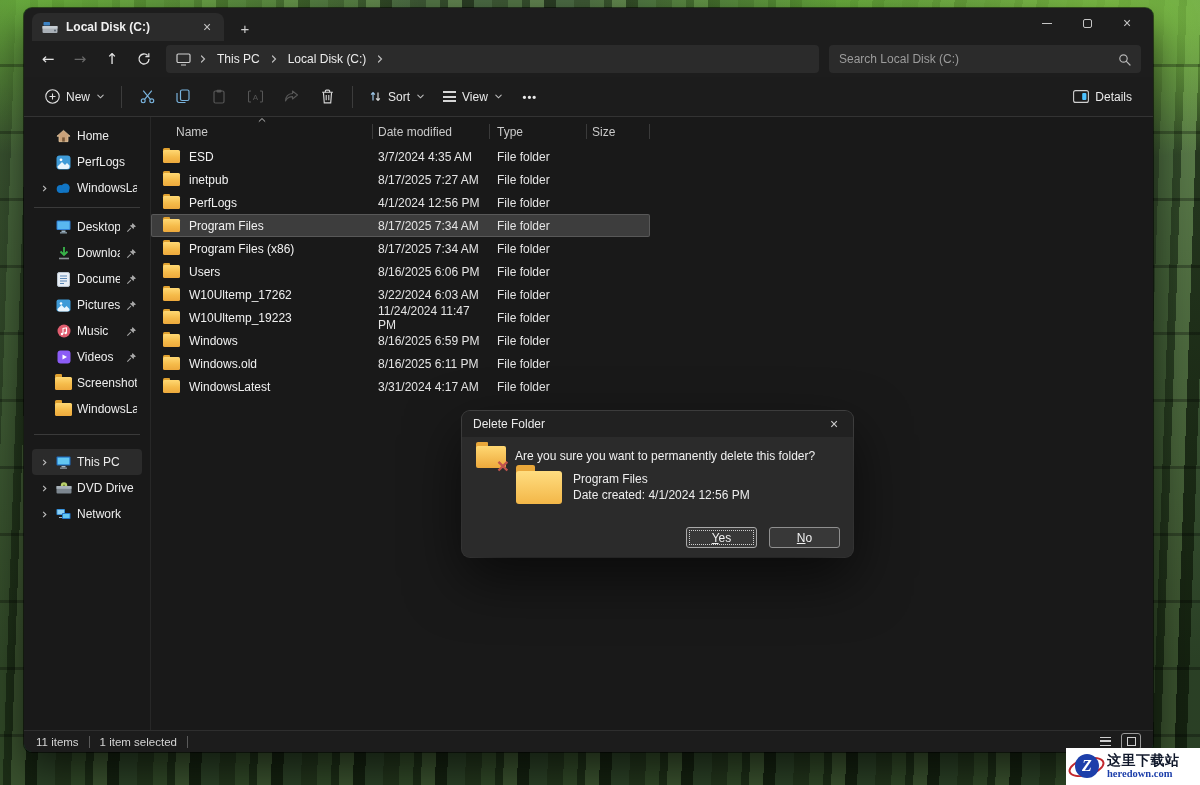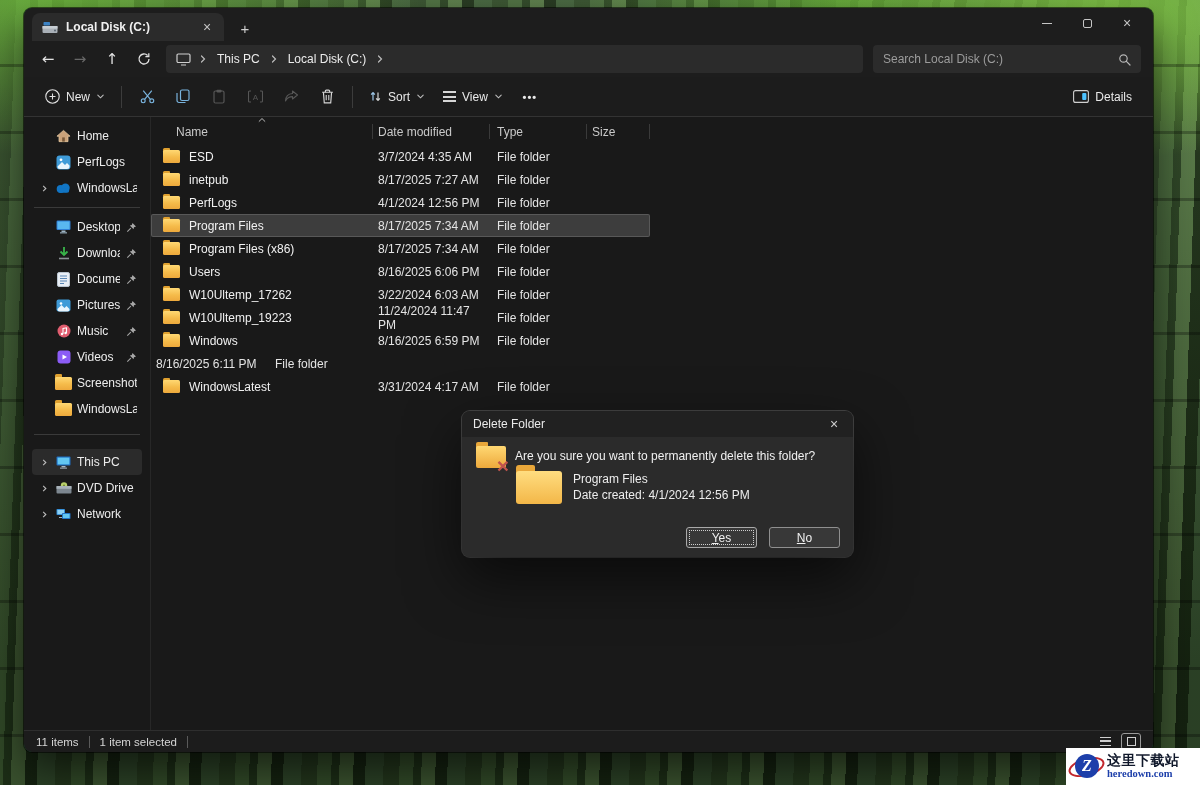--- a/index.html
+++ b/index.html
@@ -36,21 +36,21 @@
   .wc-min { width:10px; height:1px; background:#c6c6c6; display:block; }
   .wc-max { width:9px; height:9px; border:1px solid #c6c6c6; border-radius:2px; display:block; }
 
   
   .navbar { height:36px; flex:0 0 36px; background:#1d1d1d; display:flex; align-items:center; padding:0 12px 0 8px; }
   .navbtn { width:32px; height:28px; display:grid; place-items:center; font-size:15px; color:#e3e3e3; border-radius:4px; font-family:"DejaVu Sans",sans-serif; }
   .navbtn.disabled { color:#686868; }
   .addressbar { flex:1; height:28px; background:#2b2b2b; border-radius:4px; margin:0 10px 0 6px; display:flex; align-items:center; gap:7px; padding:0 10px; font-size:12px; color:#ececec; }
   .crumb { padding:2px 2px; white-space:nowrap; }
   .chevr { display:flex; align-items:center; }
-  .searchbox { width:268px; height:28px; background:#2b2b2b; border-radius:4px; display:flex; align-items:center; padding:0 10px; font-size:12px; color:#9c9c9c; }
+  .searchbox { width:312px; height:28px; background:#2b2b2b; border-radius:4px; display:flex; align-items:center; padding:0 10px; font-size:12px; color:#9c9c9c; }
   .searchbox .mag { margin-left:auto; display:flex; }
 
   
   .toolbar { height:40px; flex:0 0 40px; background:#1c1c1c; border-bottom:1px solid #333; display:flex; align-items:center; padding:0 12px; }
   .tb-txt { display:flex; align-items:center; gap:6px; padding:0 9px; height:30px; color:#e9e9e9; font-size:12px; border-radius:4px; }
   .tb-ico { width:36px; height:30px; display:grid; place-items:center; border-radius:4px; }
   .tb-sep { width:1px; height:22px; background:#3c3c3c; margin:0 7px; }
   .tb-more { letter-spacing:1px; font-size:11px; color:#e9e9e9; font-weight:bold; }
   .tb-spacer { flex:1; }
   .viewbars { display:block; width:13px; height:11px; border-top:2px solid #d6d6d6; border-bottom:2px solid #d6d6d6; position:relative; }
@@ -610,20 +610,24 @@
         <div class="frow">
             <span class="cell c-name">
               <span class="fold"></span>
               <span>Windows</span>
             </span>
             <span class="cell c-date">8/16/2025 6:59 PM</span>
             <span class="cell c-type">File folder</span>
             <span class="cell c-size"></span>
           </div>
         <div class="frow">
+            <span class="cell c-name">
+              <span class="fold"></span>
+              <span>Windows.old</span>
+            </span>
             <span class="cell c-date">8/16/2025 6:11 PM</span>
             <span class="cell c-type">File folder</span>
             <span class="cell c-size"></span>
           </div>
         <div class="frow">
             <span class="cell c-name">
               <span class="fold"></span>
               <span>WindowsLatest</span>
             </span>
             <span class="cell c-date">3/31/2024 4:17 AM</span>

